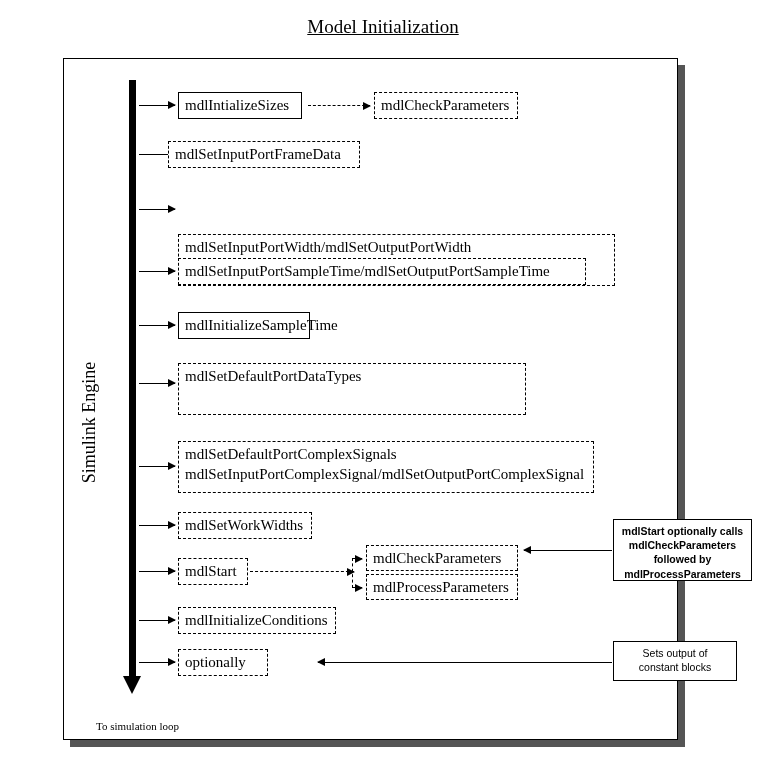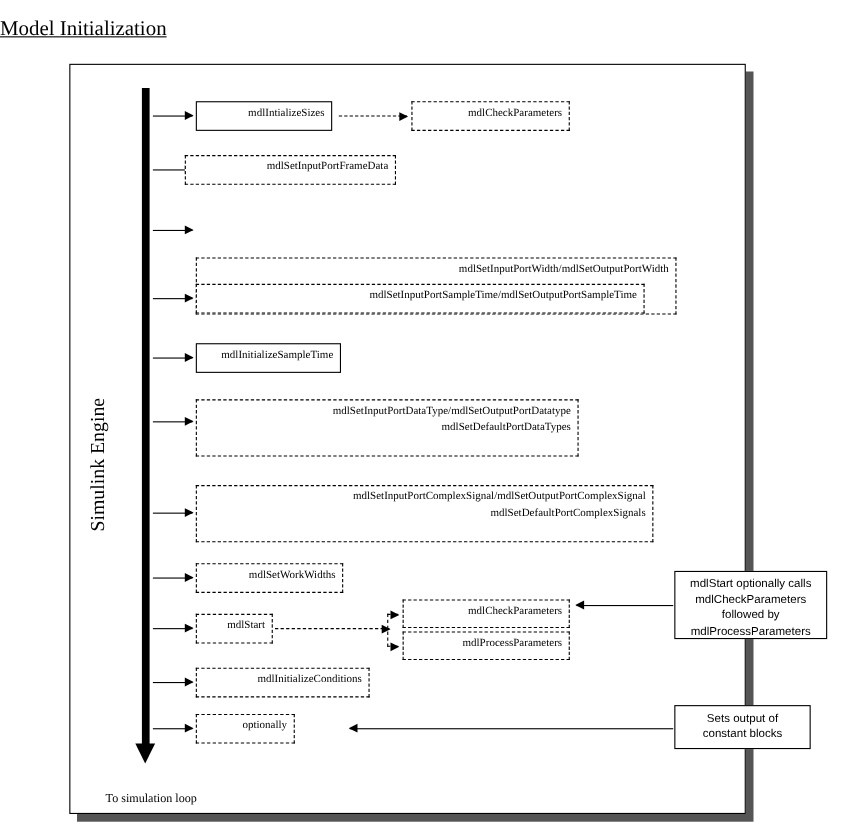--- a/index.html
+++ b/index.html
@@ -13,20 +13,21 @@
     position: relative;
     font-family: "Liberation Serif", serif;
     color: #000000;
     overflow: hidden;
   }
   #page-title {
     position: absolute;
     left: 0;
     top: 16px;
     width: 766px;
+    text-align: center;
     font-size: 19px;
     font-family: "Liberation Serif", serif;
     text-decoration: underline;
   }
   
   #frame-shadow {
     position: absolute;
     left: 70px;
     top: 65px;
     width: 615px;
@@ -79,25 +80,24 @@
     top: 720px;
     font-size: 11px;
     font-family: "Liberation Serif", serif;
   }
   
   .box {
     position: absolute;
     box-sizing: border-box;
     background: #ffffff;
     font-family: "Liberation Serif", serif;
-    font-size: 10px;
+    font-size: 15px;
     line-height: 1.05;
     padding: 3px 6px 3px 6px;
     white-space: nowrap;
-    text-align: right;
   }
   .solid {
     border: 1px solid #000000;
   }
   .dashed {
     border: 1px dashed #000000;
   }
   .box .line {
     display: block;
     padding: 2px 0;
@@ -199,28 +199,27 @@
   <span class="line">mdlSetInputPortSampleTime/mdlSetOutputPortSampleTime</span>
 </div>
 
 <div class="h-arrow" style="left:139px; top:325px; width:36px;"></div>
 <div class="box solid" style="left:178px; top:312px; width:132px; height:27px;">
   <span class="line">mdlInitializeSampleTime</span>
 </div>
 
 <div class="h-arrow" style="left:139px; top:383px; width:36px;"></div>
 <div class="box dashed" style="left:178px; top:363px; width:348px; height:52px;">
-  <span class="line">mdlSetInputPortDataType/mdlSetOutputPortDatatype</span>
   <span class="line">mdlSetDefaultPortDataTypes</span>
 </div>
 
 <div class="h-arrow" style="left:139px; top:466px; width:36px;"></div>
 <div class="box dashed" style="left:178px; top:441px; width:416px; height:52px;">
+  <span class="line">mdlSetDefaultPortComplexSignals</span>
   <span class="line">mdlSetInputPortComplexSignal/mdlSetOutputPortComplexSignal</span>
-  <span class="line">mdlSetDefaultPortComplexSignals</span>
 </div>
 
 <div class="h-arrow" style="left:139px; top:525px; width:36px;"></div>
 <div class="box dashed" style="left:178px; top:512px; width:134px; height:27px;">
   <span class="line">mdlSetWorkWidths</span>
 </div>
 
 <div class="h-arrow" style="left:139px; top:571px; width:36px;"></div>
 <div class="box dashed" style="left:178px; top:558px; width:70px; height:27px;">
   <span class="line">mdlStart</span>
@@ -239,21 +238,21 @@
 <div class="h-arrow" style="left:139px; top:620px; width:36px;"></div>
 <div class="box dashed" style="left:178px; top:607px; width:158px; height:27px;">
   <span class="line">mdlInitializeConditions</span>
 </div>
 
 <div class="h-arrow" style="left:139px; top:662px; width:36px;"></div>
 <div class="box dashed" style="left:178px; top:649px; width:90px; height:27px;">
   <span class="line">optionally</span>
 </div>
 
-<div class="note" style="left:613px; top:519px; width:139px; height:62px;">
+<div class="note" style="left:613px; top:519px; width:139px; height:62px;font-weight:bold;">
   <span class="line">mdlStart optionally calls</span>
   <span class="line">mdlCheckParameters</span>
   <span class="line">followed by</span>
   <span class="line">mdlProcessParameters</span>
 </div>
 <div class="h-arrow left" style="left:524px; top:550px; width:88px;"></div>
 
 <div class="note" style="left:613px; top:641px; width:124px; height:40px;">
   <span class="line">Sets output of</span>
   <span class="line">constant blocks</span>

